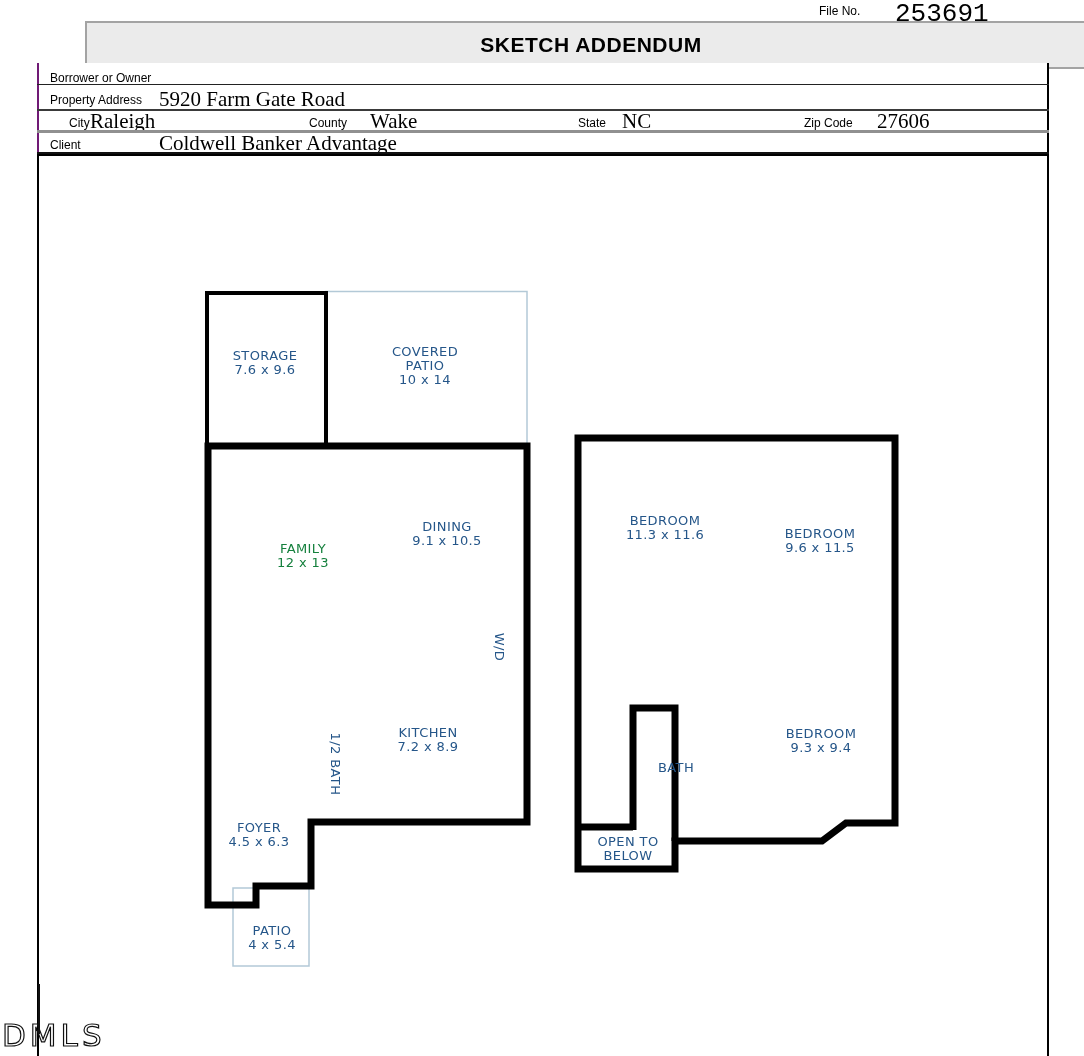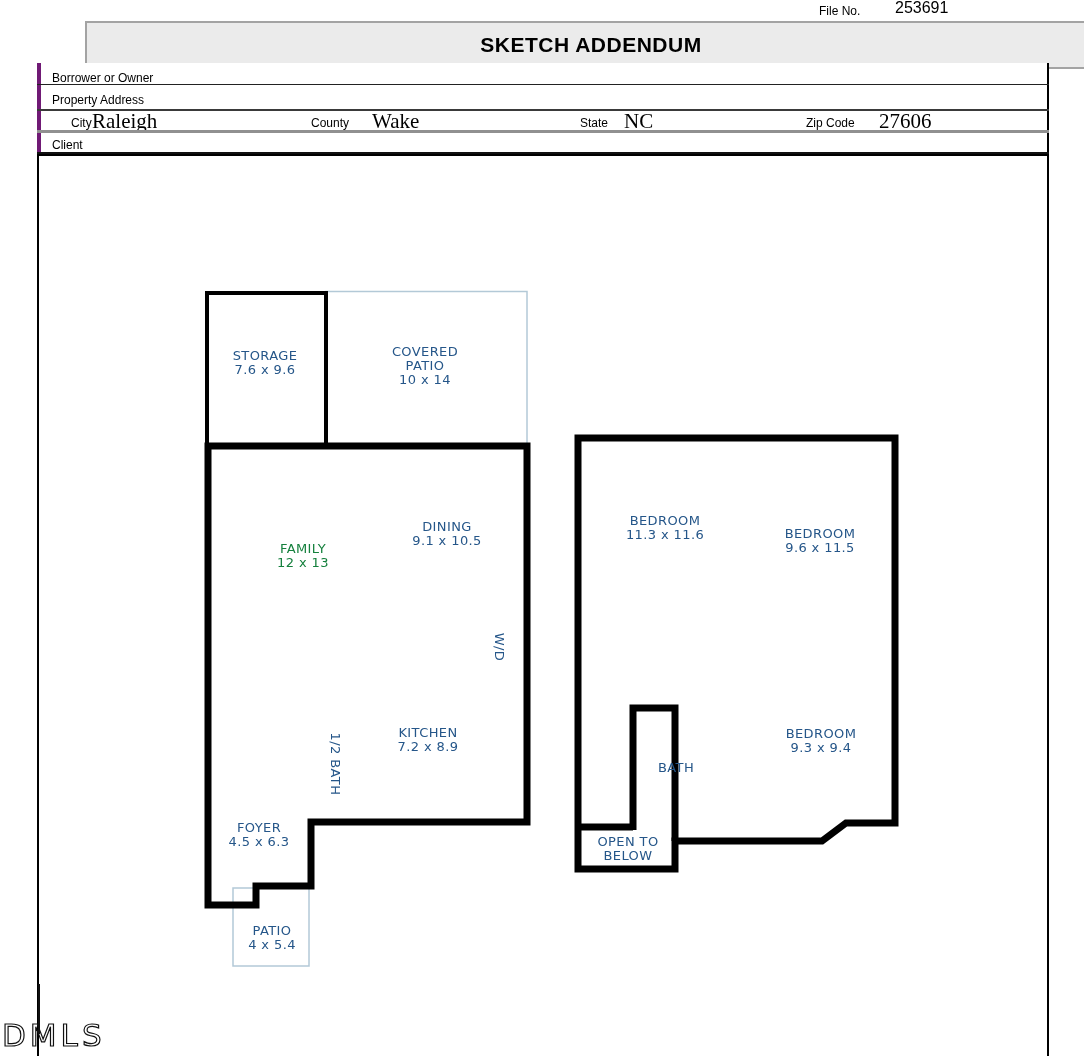--- a/index.html
+++ b/index.html
@@ -7,34 +7,34 @@
   body {
     width: 1084px; height: 1056px;
     position: relative; overflow: hidden;
     font-family: "Liberation Sans", sans-serif;
     color: #000;
   }
   .abs { position: absolute; }
 
   
   .fileno-label { left: 819px; top: 4px; font-size: 12px; }
-  .fileno-value { left: 895px; top: -1px; font-size: 16px; font-family: Liberation Sans, sans-serif; }
+  .fileno-value { left: 895px; top: -1px; font-size: 26px; font-family: Liberation Mono, monospace; }
 
   
   .titlebar {
     left: 37px; top: 21px; width: 1012px; height: 48px;
     background: #ebebeb; border: 2px solid #a3a3a3;
     display: flex; align-items: center; justify-content: center; margin-left: 48px;
   }
   .titlebar .title { font-size: 21px; font-weight: bold; letter-spacing: 0.5px; }
 
   
   .formbox {
     left: 37px; top: 63px; width: 1012px; height: 94px;
-    border-left: 4px solid #701a75; border-right: 2px solid #000;
+    border-left: 2px solid #701a75; border-right: 2px solid #000;
     background: #fff;
     padding-left: 48px;
   }
   .flabel { position: absolute; font-size: 12px; color: #000; white-space: nowrap; }
   .fvalue { position: absolute; font-size: 21px; font-family: "Liberation Serif", serif; white-space: nowrap; }
   .sep { position: absolute; left: 37px; width: 1012px; }
   .sep1 { top: 84px;  height: 1px; background: #222222; }
   .sep2 { top: 109px; height: 2px; background: #3a3a3a; }
   .sep3 { top: 130px; height: 3px; background: #909090; }
   .sep4 { top: 152px; height: 2px; background: #111111; }
@@ -73,31 +73,33 @@
 <div class="abs fileno-value">253691</div>
 
 <div class="abs titlebar">
   <div class="title">SKETCH ADDENDUM</div>
 </div>
 
 <div class="abs formbox">
   <div class="flabel" style="left:11px; top:8px;">Borrower or Owner</div>
 
   <div class="flabel" style="left:11px; top:30px;">Property Address</div>
+  <div class="fvalue" style="left:120px; top:24px;">5920 Farm Gate Road</div>
 
   <div class="flabel" style="left:11px; top:53px;margin-left:19px;">City</div>
   <div class="fvalue" style="left:51px; top:46px;">Raleigh</div>
   <div class="flabel" style="left:270px; top:53px;">County</div>
   <div class="fvalue" style="left:331px; top:46px;">Wake</div>
   <div class="flabel" style="left:539px; top:53px;">State</div>
   <div class="fvalue" style="left:583px; top:46px;">NC</div>
   <div class="flabel" style="left:765px; top:53px;">Zip Code</div>
   <div class="fvalue" style="left:838px; top:46px;">27606</div>
 
   <div class="flabel" style="left:11px; top:75px;">Client</div>
+  <div class="fvalue" style="left:120px; top:68px;">Coldwell Banker Advantage</div>
 </div>
 
 <div class="sep sep1"></div>
 <div class="sep sep2"></div>
 <div class="sep sep3"></div>
 <div class="sep sep4"></div>
 
 <div class="abs sketchbox"></div>
 
 <svg id="plan-svg" class="abs" viewBox="0 0 1084 1056" xmlns="http://www.w3.org/2000/svg">

